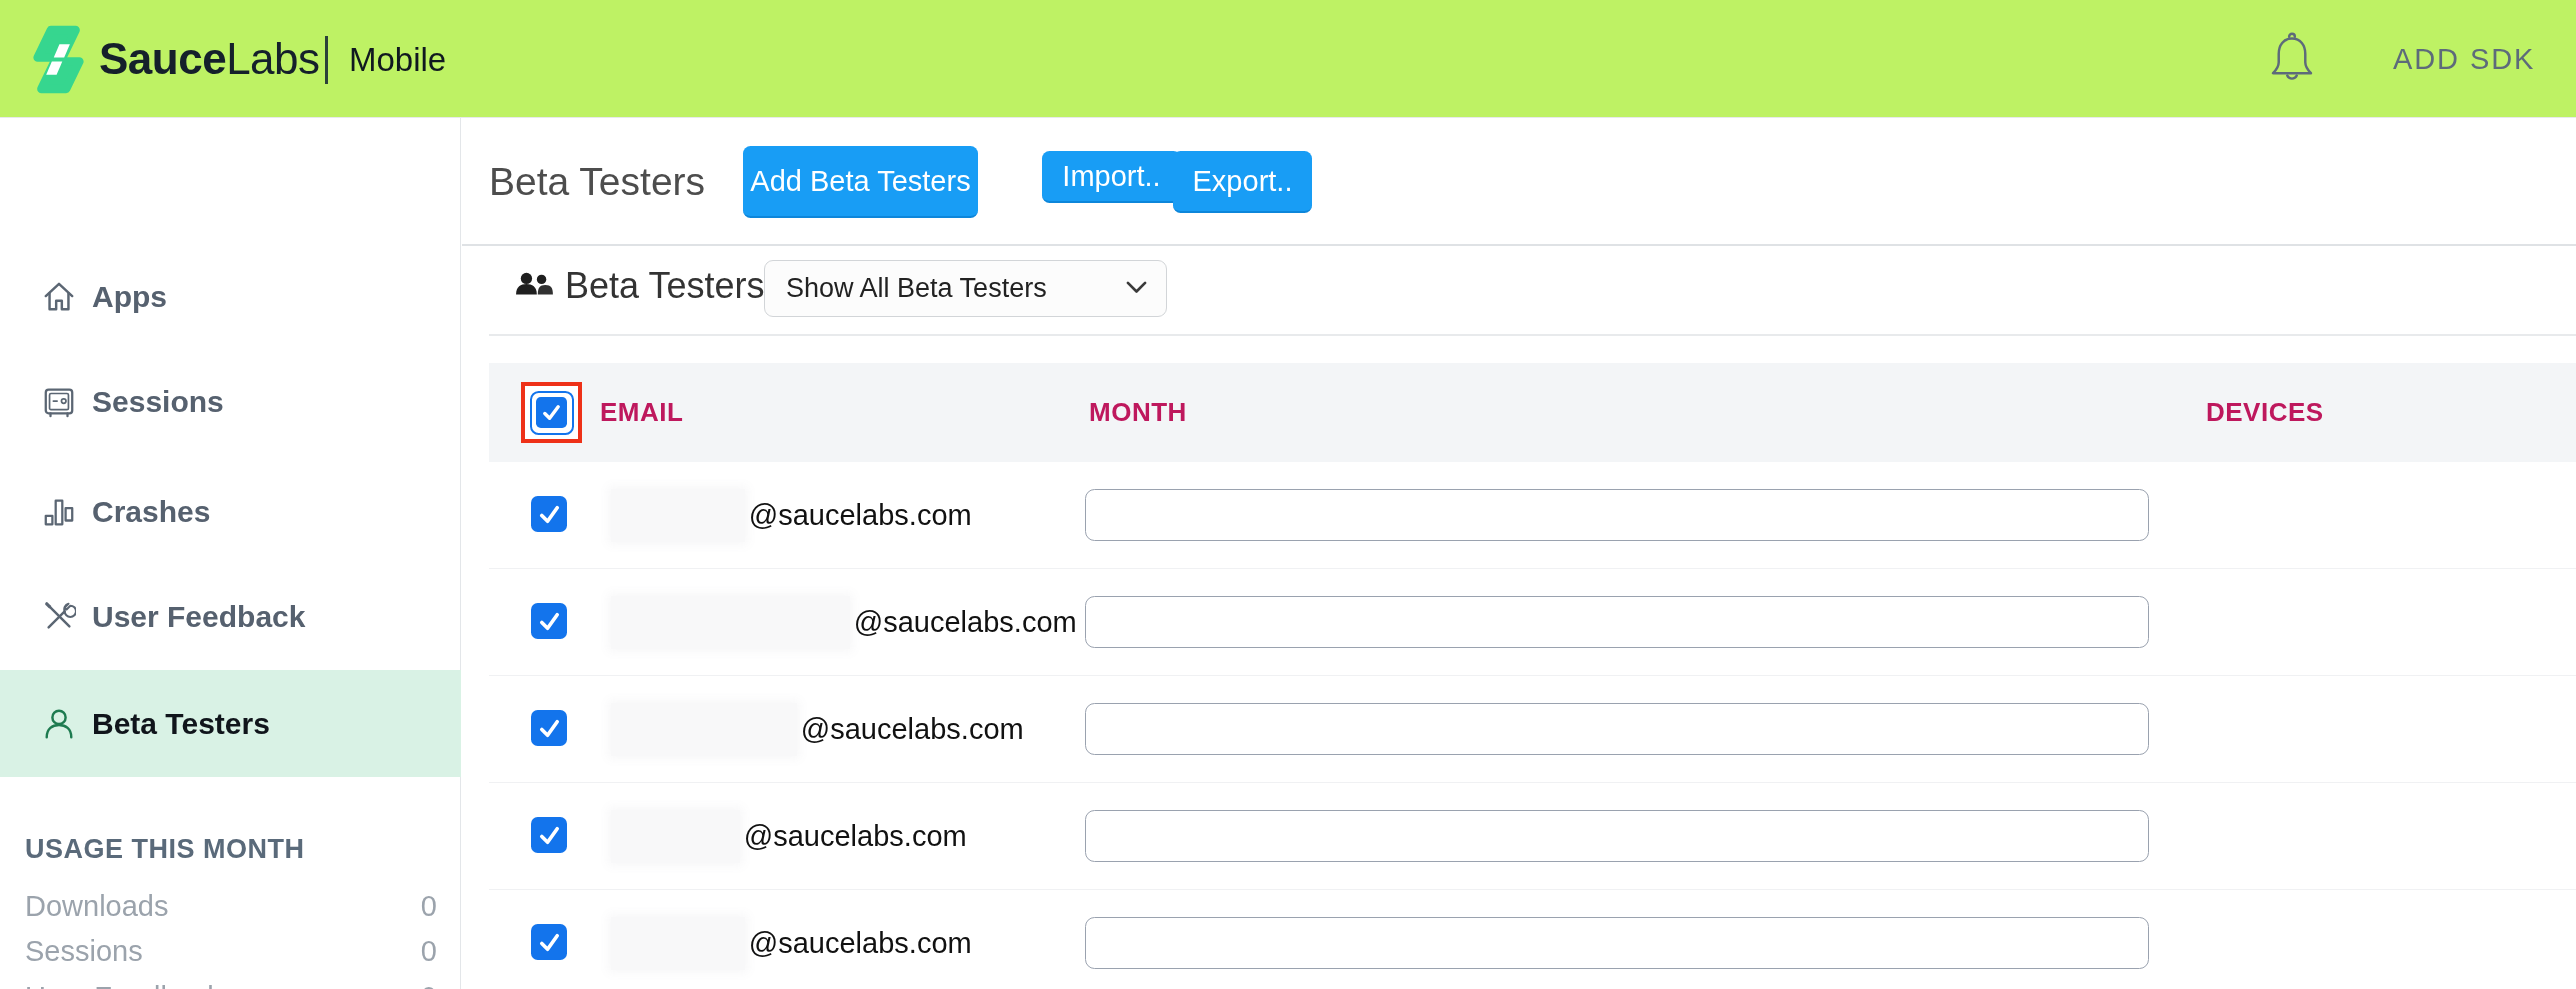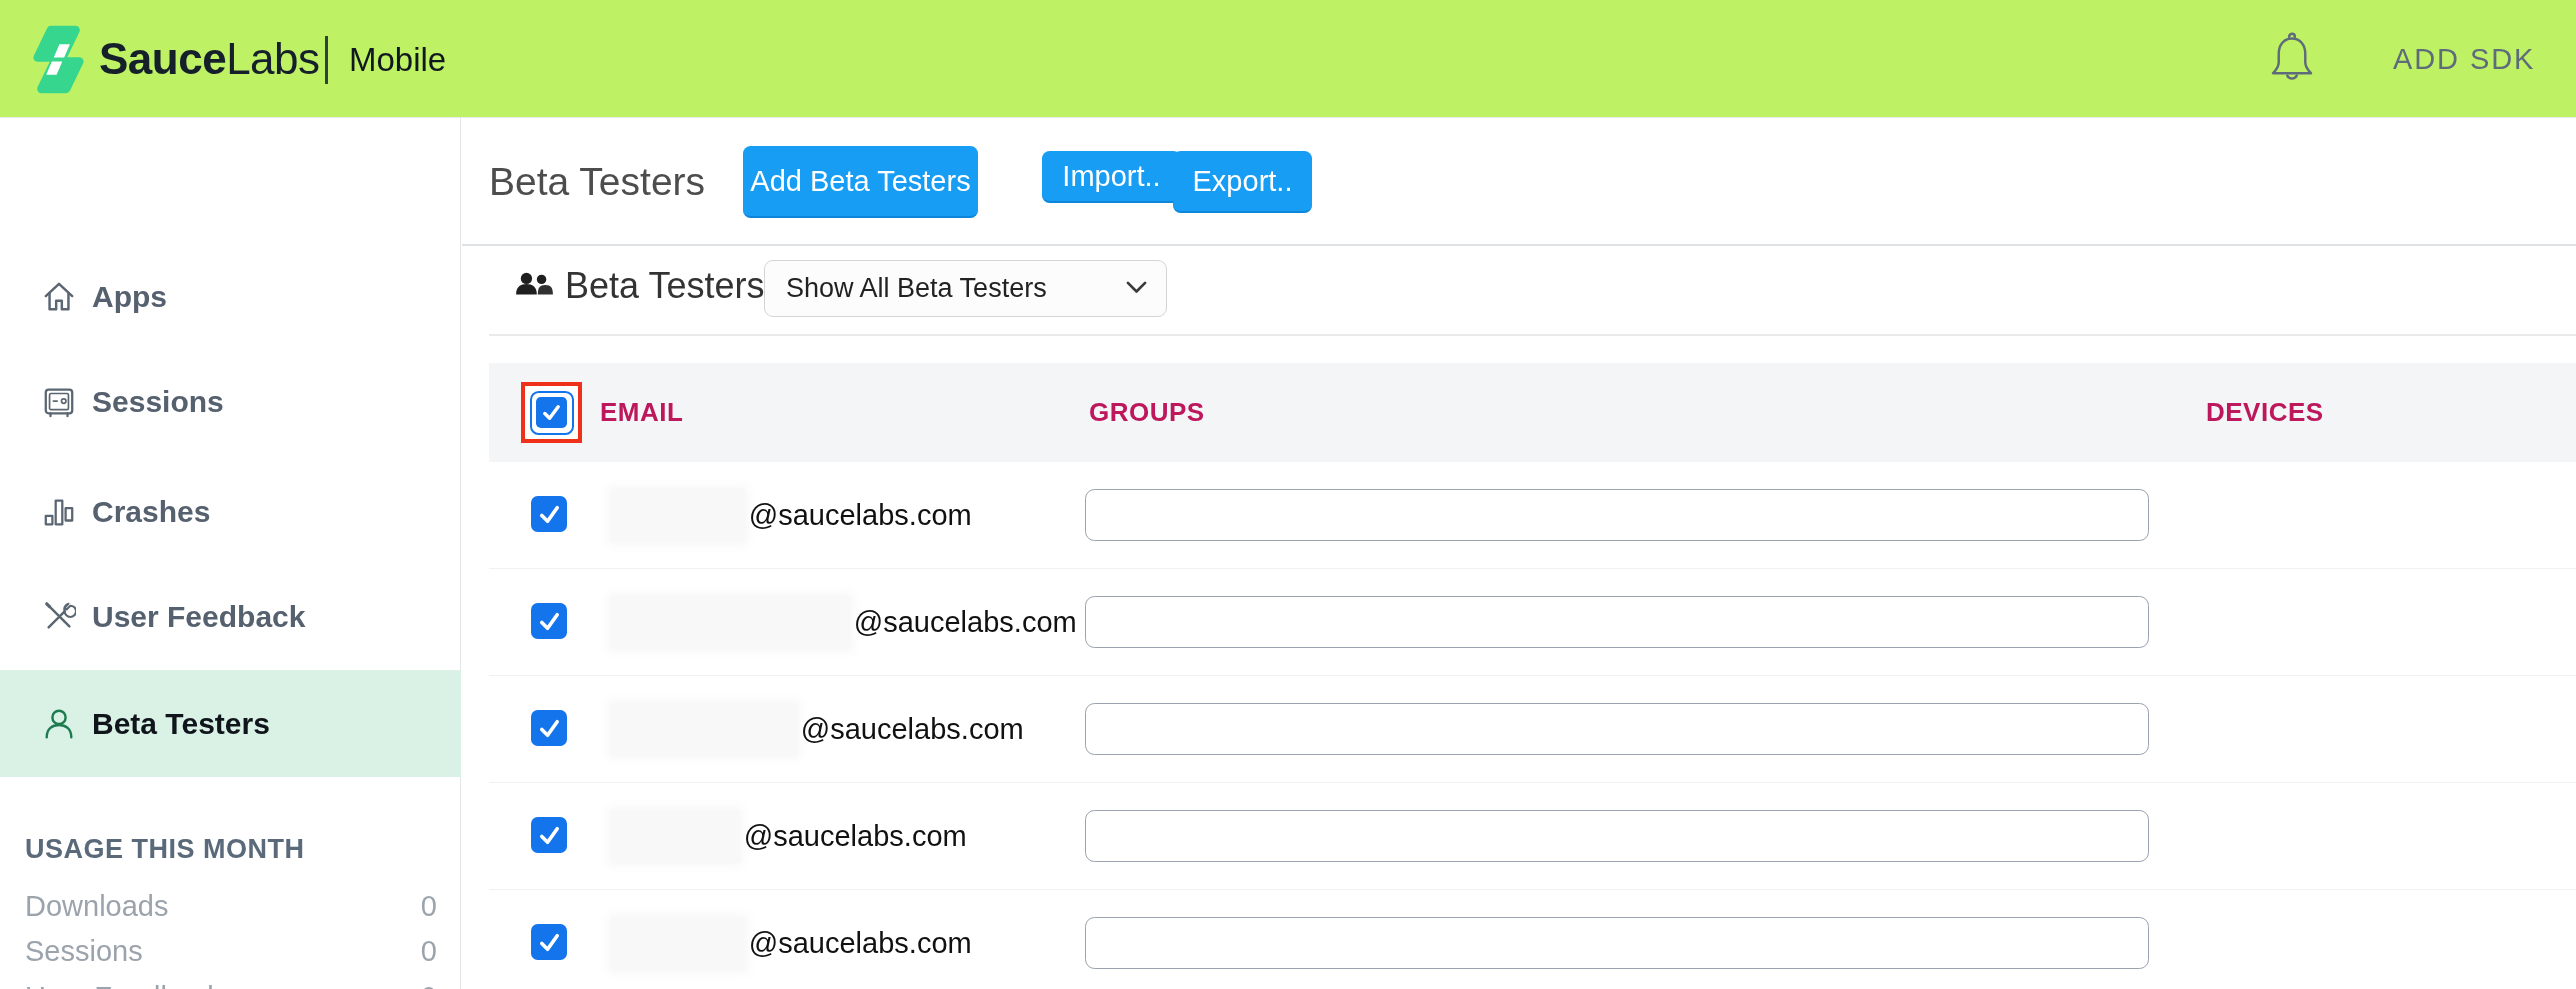--- a/index.html
+++ b/index.html
@@ -206,21 +206,21 @@
     <div class="selectall-wrap">
       <div class="cb-outer">
         <div class="cb-inner">
           <svg width="21" height="21" viewBox="0 0 22 22" fill="none" stroke="#fff" stroke-width="3.6" stroke-linecap="round" stroke-linejoin="round">
             <polyline points="4,12 9,17 18,5"></polyline>
           </svg>
         </div>
       </div>
     </div>
     <div class="th th-email">EMAIL</div>
-    <div class="th th-groups">GROUPS</div>
+    <div class="th th-groups">MONTH</div>
     <div class="th th-devices">DEVICES</div>
   </div>
 
   <div class="t-row rpos-0">
     <div class="row-cb">
       <svg width="25" height="25" viewBox="0 0 26 26" fill="none" stroke="#fff" stroke-width="3.8" stroke-linecap="round" stroke-linejoin="round">
           <polyline points="5,14 11,20 21,6"></polyline>
         </svg>
     </div>
     <div class="email-cell">

